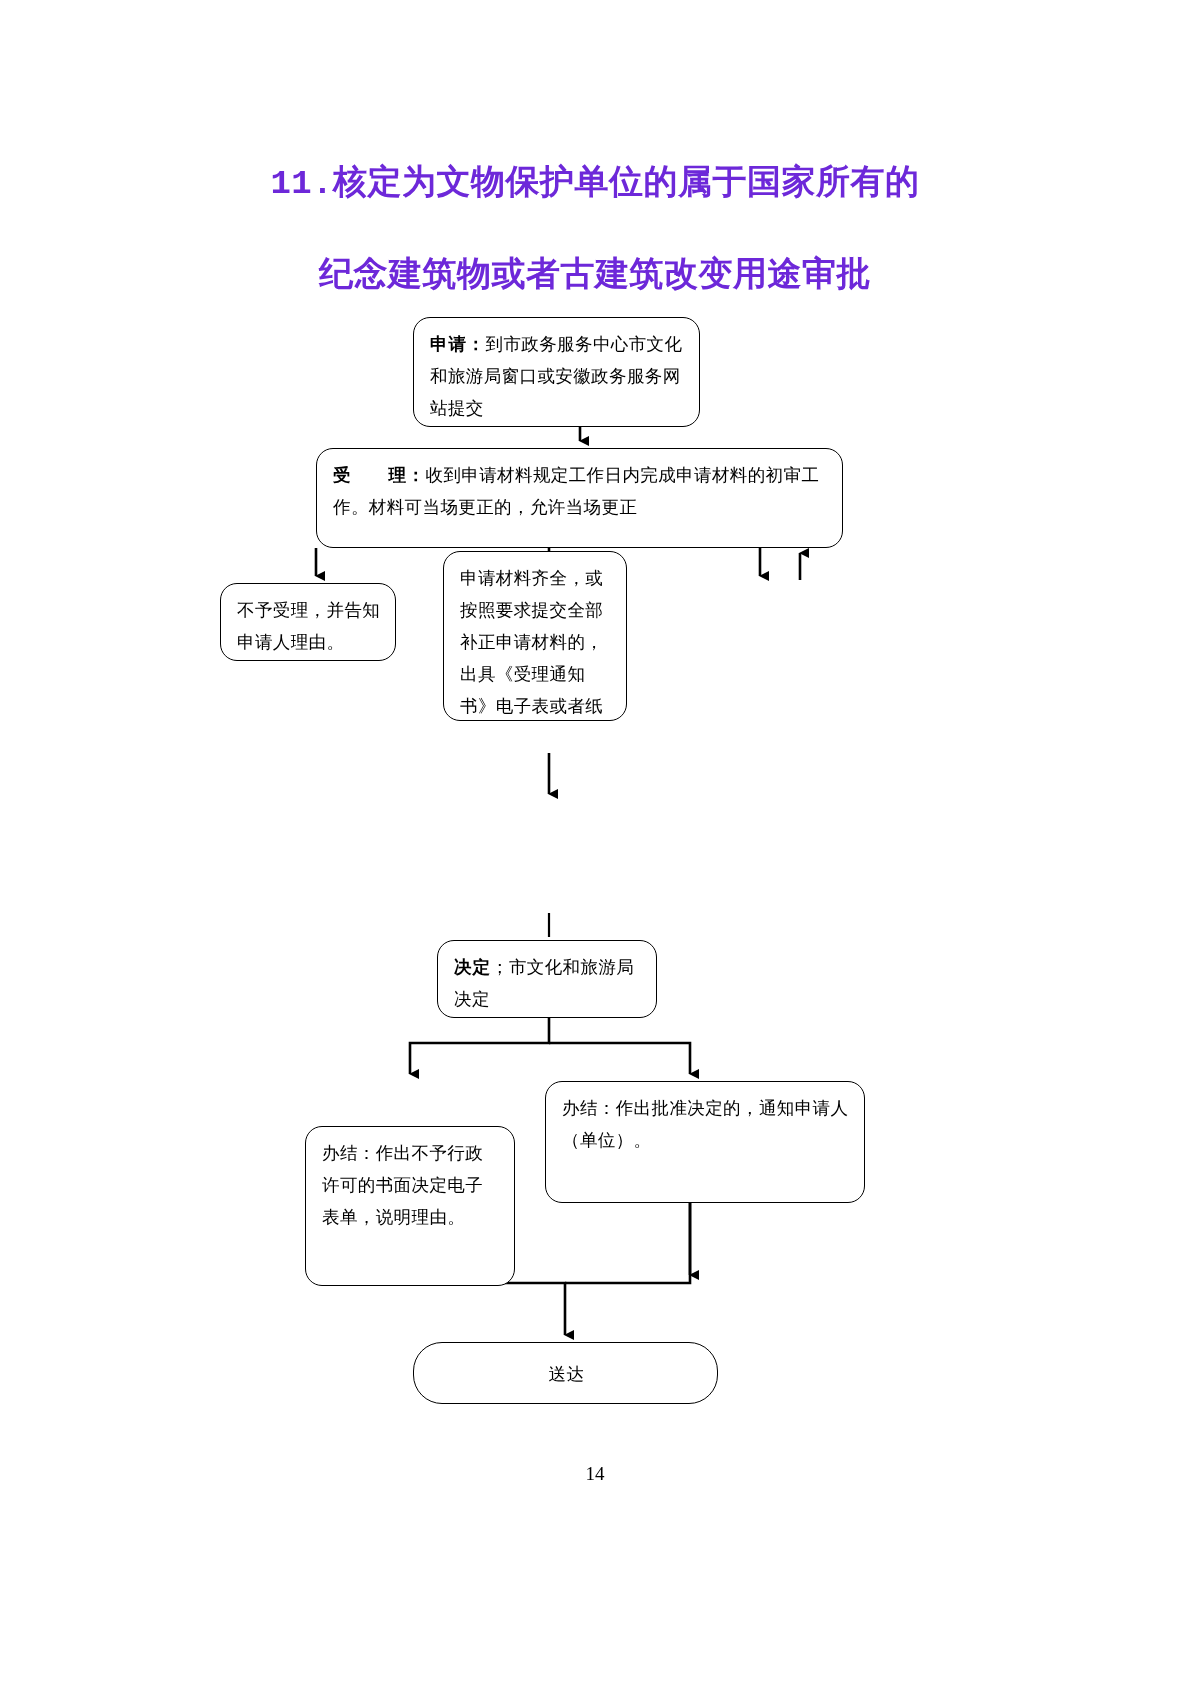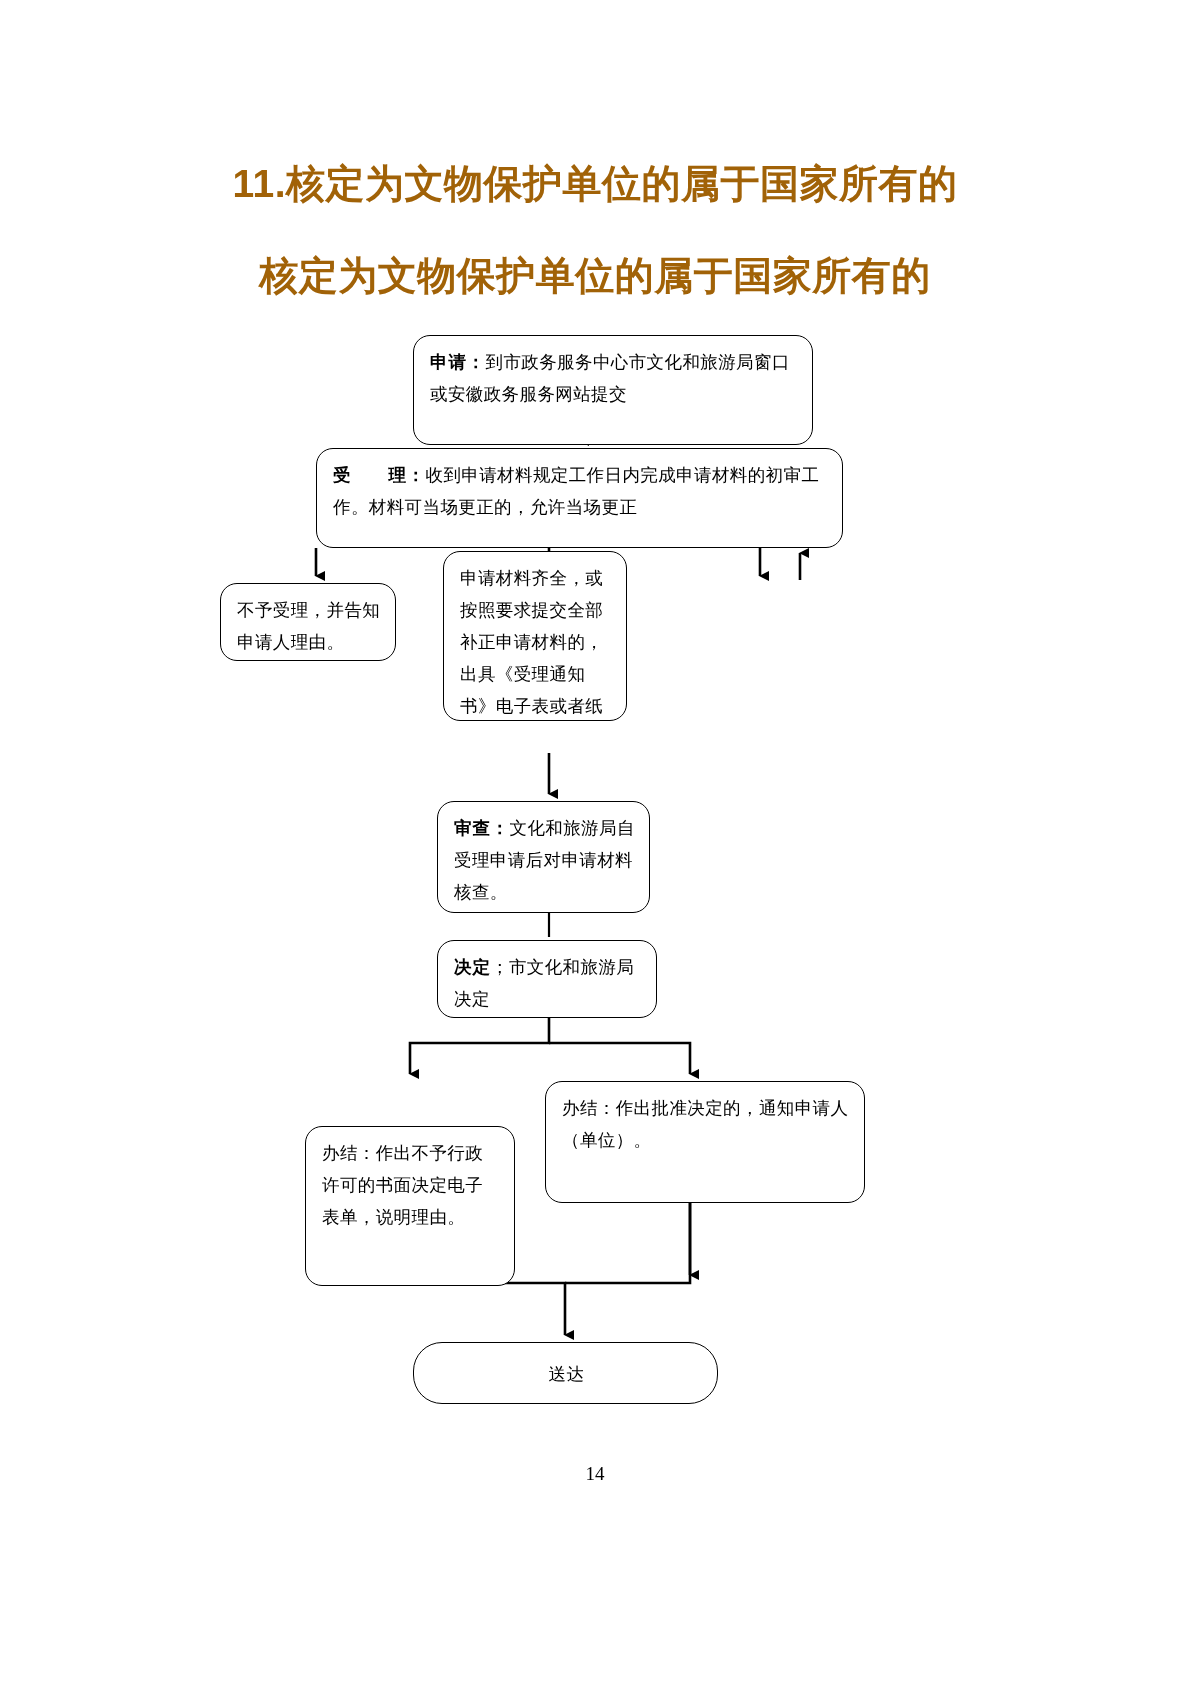--- a/index.html
+++ b/index.html
@@ -23,26 +23,26 @@
   }
   
   .title-block {
     position: absolute;
     left: 0;
     top: 138px;
     width: 1190px;
     text-align: center;
   }
   .title-line {
-    font-family: Liberation Sans, sans-serif;
+    font-family: Liberation Mono, monospace;
     font-weight: bold;
-    font-size: 39px;
+    font-size: 34px;
     line-height: 92px;
     letter-spacing: 0.5px;
-    color: #a16207;
+    color: #6d28d9;
     white-space: nowrap;
   }
   
   .flow {
     position: absolute;
     left: 0;
     top: 0;
     width: 1190px;
     height: 1683px;
   }
@@ -61,21 +61,21 @@
     overflow: hidden;
   }
   .node .lead {
     font-weight: bold;
     letter-spacing: 1px;
   }
   .node.center-text {
     text-align: center;
   }
   
-  #node-apply      { left: 413px; top: 335px;  width: 400px; height: 110px; }
+  #node-apply      { left: 413px; top: 317px;  width: 287px; height: 110px; }
   #node-accept     { left: 316px; top: 448px;  width: 527px; height: 100px; }
   #node-reject     { left: 220px; top: 583px;  width: 176px; height: 78px;  }
   #node-complete   { left: 443px; top: 551px;  width: 184px; height: 170px; }
   #node-incomplete { left: 686px; top: 583px;  width: 183px; height: 155px; }
   #node-review     { left: 437px; top: 801px;  width: 213px; height: 112px; }
   #node-decide     { left: 437px; top: 940px;  width: 220px; height: 78px; font-family: Liberation Serif, serif;  }
   #node-deny       { left: 305px; top: 1081px; width: 210px; height: 160px; margin-top: 45px; }
   #node-approve    { left: 545px; top: 1081px; width: 320px; height: 122px; }
   #node-delivery   { left: 413px; top: 1342px; width: 305px; height: 62px; border-radius: 29px;  }
   #node-delivery   { text-align: center; }
@@ -103,21 +103,21 @@
     pointer-events: none;
   }
 </style>
 </head>
 <body>
 
 <div class="page">
 
   <div class="title-block">
     <div class="title-line">11.核定为文物保护单位的属于国家所有的</div>
-    <div class="title-line">核定为文物保护单位的属于国家所有的</div>
+    <div class="title-line">纪念建筑物或者古建筑改变用途审批</div>
   </div>
 
   <svg class="connectors" viewBox="0 0 1190 1683">
     <defs>
       <marker id="ah" markerWidth="11" markerHeight="11" refX="5" refY="9" orient="auto" markerUnits="userSpaceOnUse">
         <path d="M0,0 L10,0 L5,10 z" fill="#000"></path>
       </marker>
       <marker id="ahu" markerWidth="11" markerHeight="11" refX="5" refY="1" orient="auto" markerUnits="userSpaceOnUse">
         <path d="M5,0 L10,10 L0,10 z" fill="#000"></path>
       </marker>
@@ -156,23 +156,20 @@
 
     <div class="node" id="node-reject">
       <span class="body" style="display:inline">不予受理，并告知申请人理由。</span>
     </div>
 
     <div class="node" id="node-complete">
       <span class="body" style="display:inline">申请材料齐全，或按照要求提交全部补正申请材料的，出具《受理通知书》电子表或者纸质表。</span>
     </div>
 
 
-    <div class="node" id="node-review">
-      <span class="lead">审查：</span><span class="body" style="display:inline">文化和旅游局自受理申请后对申请材料核查。</span>
-    </div>
 
     <div class="node" id="node-decide">
       <span class="lead">决定</span><span class="body" style="display:inline">；市文化和旅游局决定</span>
     </div>
 
     <div class="node" id="node-deny">
       <span class="body" style="display:inline">办结：作出不予行政许可的书面决定电子表单，说明理由。</span>
     </div>
 
     <div class="node" id="node-approve">

